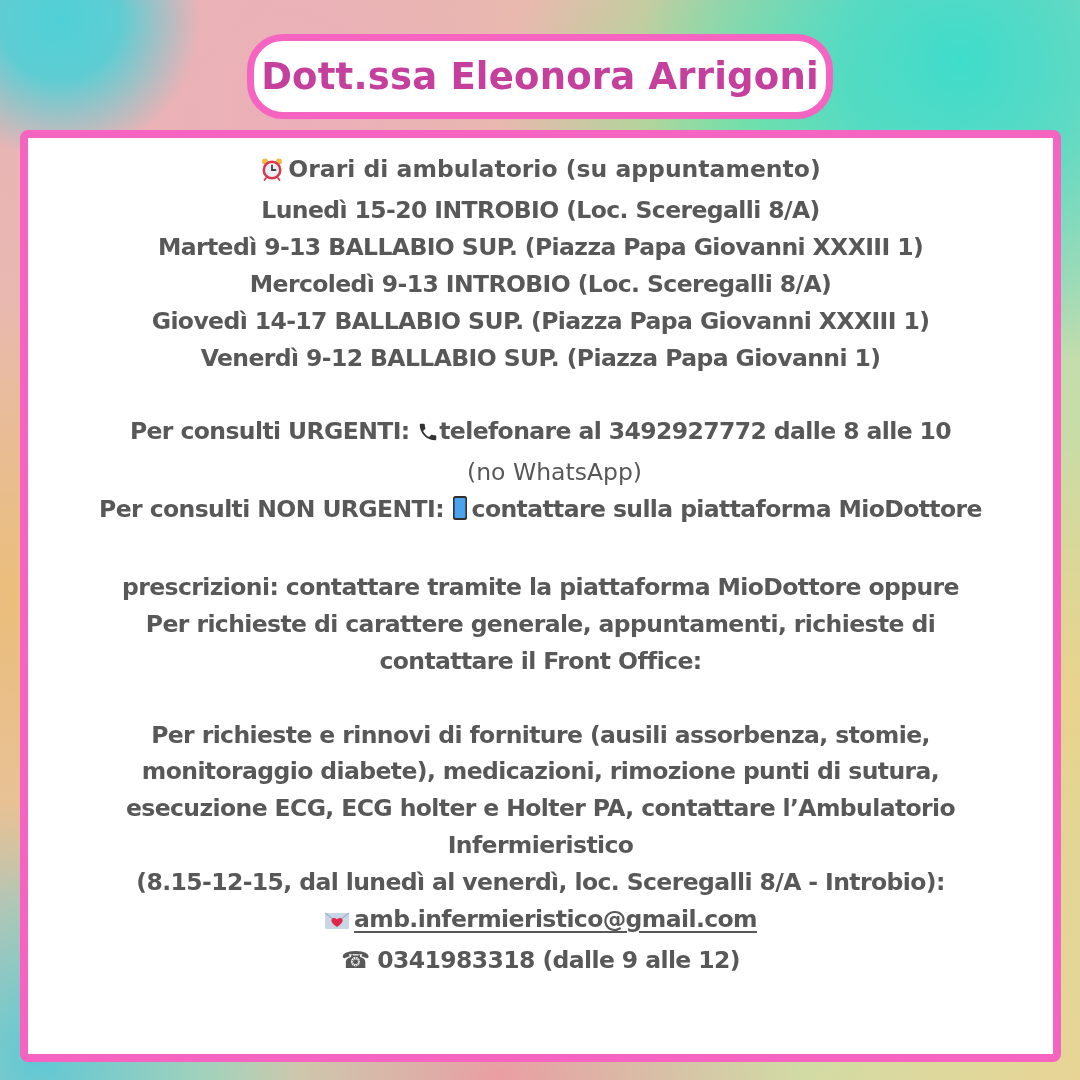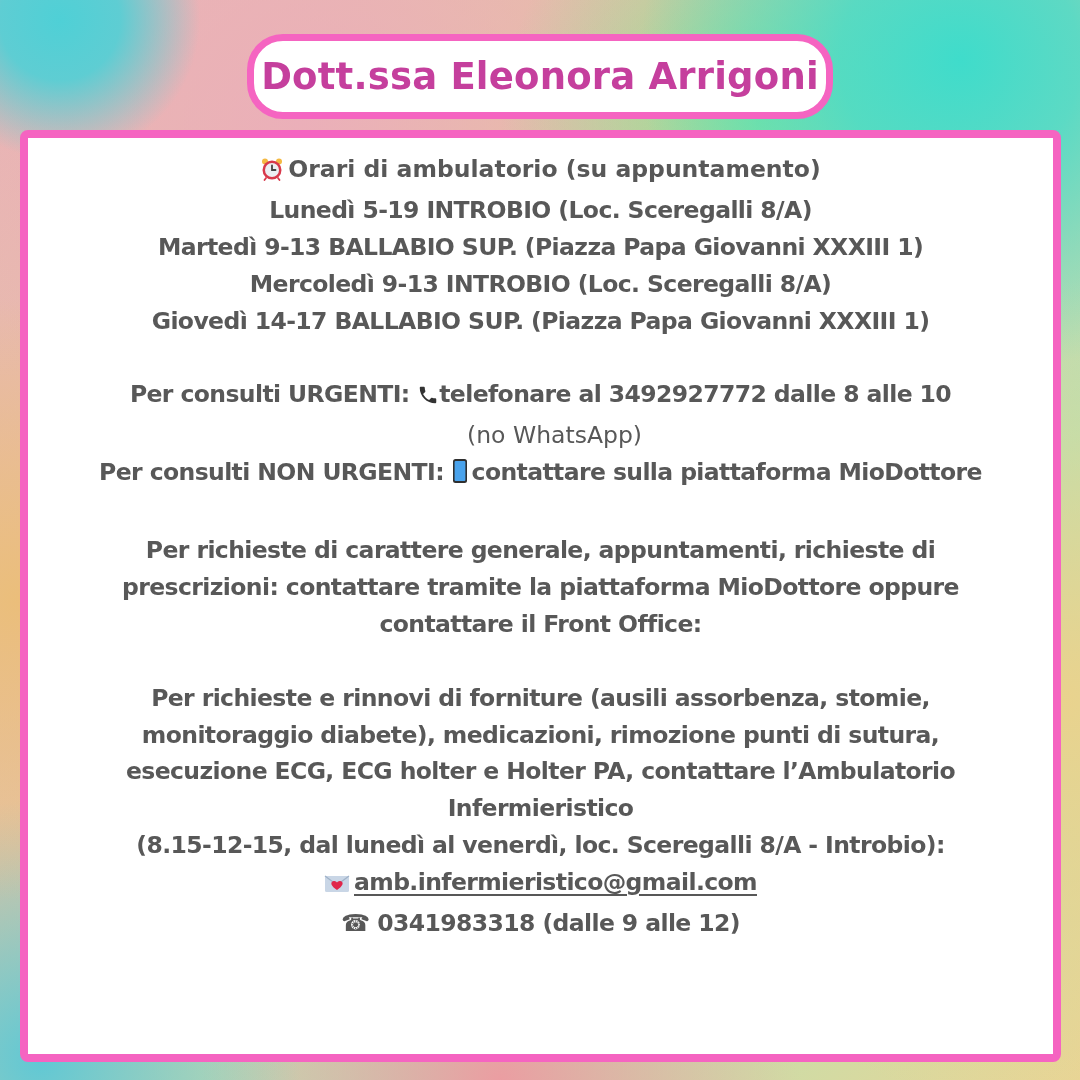--- a/index.html
+++ b/index.html
@@ -59,24 +59,25 @@
         <svg width="24" height="24" viewBox="0 0 24 24">
           <circle cx="5" cy="4.5" r="3" fill="#f4b942"></circle>
           <circle cx="19" cy="4.5" r="3" fill="#f4b942"></circle>
           <circle cx="12" cy="13" r="9.5" fill="#d8394b"></circle>
           <circle cx="12" cy="13" r="7" fill="#eceff3"></circle>
           <path d="M12 8.5 V13 H15.5" stroke="#444" stroke-width="1.8" fill="none" stroke-linecap="round"></path>
           <path d="M6 21 L4.5 23 M18 21 L19.5 23" stroke="#d8394b" stroke-width="1.8" stroke-linecap="round"></path>
         </svg>
       </span><span>Orari di ambulatorio (su appuntamento)</span>
     </span>
-    <span class="line condensed">Lunedì 5-19 INTROBIO (Loc. Sceregalli 8/A)</span>
+    <span class="line condensed">Lunedì 15-20 INTROBIO (Loc. Sceregalli 8/A)</span>
     <span class="line condensed">Martedì 9-13 BALLABIO SUP. (Piazza Papa Giovanni XXXIII 1)</span>
     <span class="line condensed">Mercoledì 9-13 INTROBIO (Loc. Sceregalli 8/A)</span>
     <span class="line condensed">Giovedì 14-17 BALLABIO SUP. (Piazza Papa Giovanni XXXIII 1)</span>
+    <span class="line condensed">Venerdì 9-12 BALLABIO SUP. (Piazza Papa Giovanni 1)</span>
 
     <span class="blank"></span>
 
     <span class="line condensed">
       <span>Per consulti URGENTI:</span>
       <span class="emoji" style="margin-right:0">
         <svg width="22" height="22" viewBox="0 0 24 24">
           <path d="M6.6 10.8c1.4 2.8 3.8 5.1 6.6 6.6l2.2-2.2c.3-.3.7-.4 1-.2 1.1.4 2.3.6 3.6.6.6 0 1 .4 1 1V20c0 .6-.4 1-1 1C10.6 21 3 13.4 3 4c0-.6.4-1 1-1h3.5c.6 0 1 .4 1 1 0 1.3.2 2.5.6 3.6.1.3 0 .7-.2 1L6.6 10.8z" fill="#333"></path>
         </svg>
       </span><span>telefonare al 3492927772 dalle 8 alle 10</span>
@@ -87,22 +88,22 @@
       <span class="emoji">
         <svg width="16" height="26" viewBox="0 0 16 26">
           <rect x="1" y="1" width="14" height="24" rx="2.5" fill="#2f2f2f"></rect>
           <rect x="2.6" y="3" width="10.8" height="20" rx="1" fill="#4aa3ec"></rect>
         </svg>
       </span><span>contattare sulla piattaforma MioDottore</span>
     </span>
 
     <span class="blank"></span>
 
+    <span class="line condensed">prescrizioni: contattare tramite la piattaforma MioDottore oppure</span>
     <span class="line condensed">Per richieste di carattere generale, appuntamenti, richieste di</span>
-    <span class="line condensed">prescrizioni: contattare tramite la piattaforma MioDottore oppure</span>
     <span class="line condensed">contattare il Front Office:</span>
 
     <span class="blank"></span>
 
     <span class="line condensed">Per richieste e rinnovi di forniture (ausili assorbenza, stomie,</span>
     <span class="line condensed">monitoraggio diabete), medicazioni, rimozione punti di sutura,</span>
     <span class="line condensed">esecuzione ECG, ECG holter e Holter PA, contattare l’Ambulatorio</span>
     <span class="line condensed">Infermieristico</span>
     <span class="line condensed">(8.15-12-15, dal lunedì al venerdì, loc. Sceregalli 8/A - Introbio):</span>
     <span class="line condensed">

